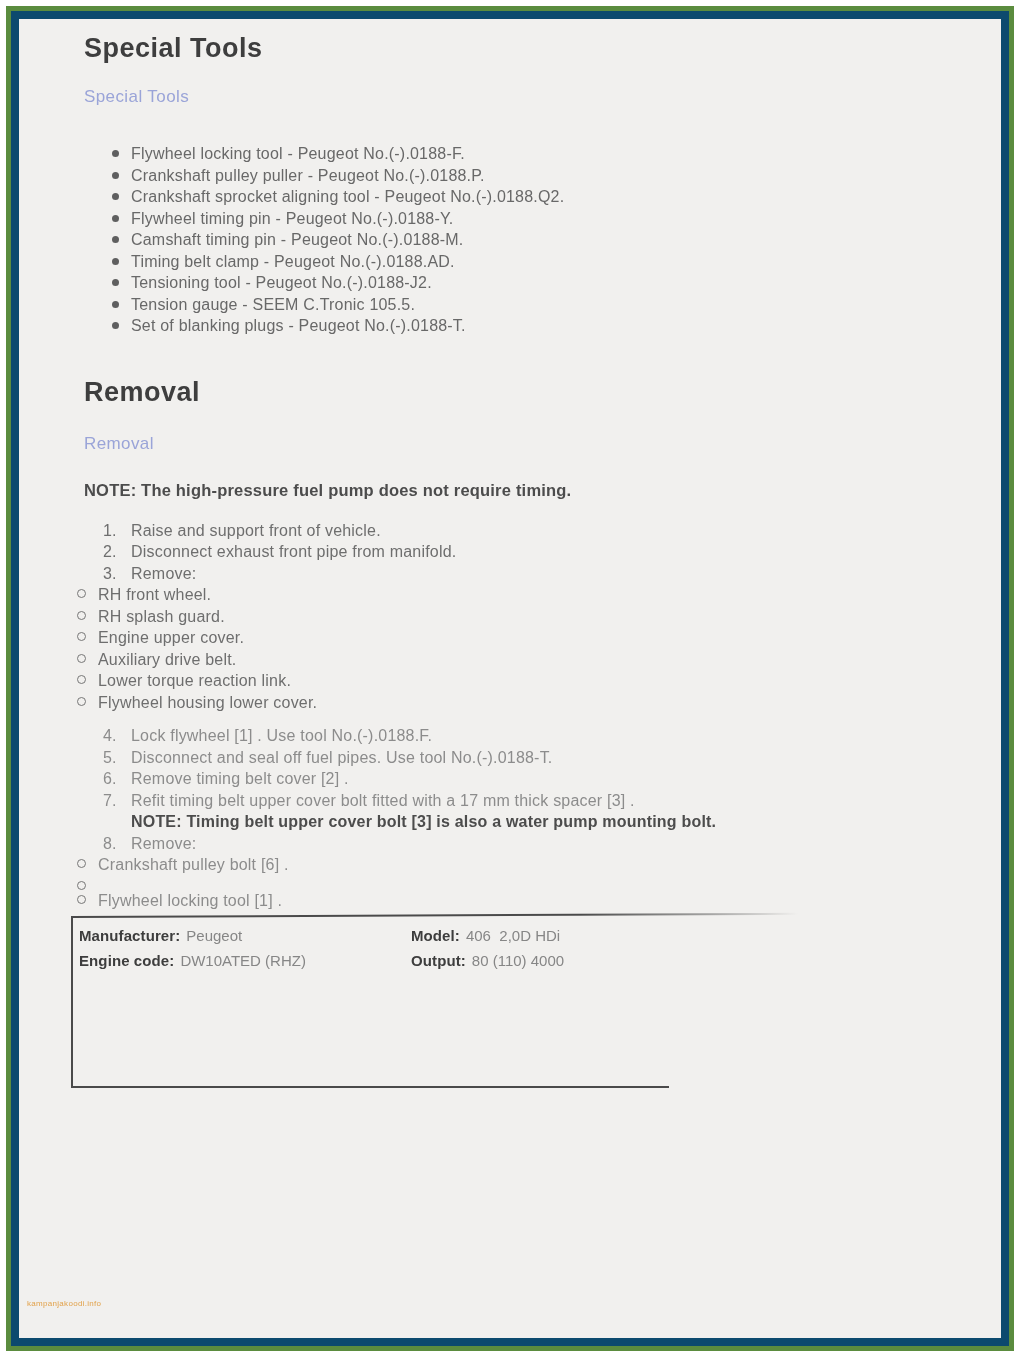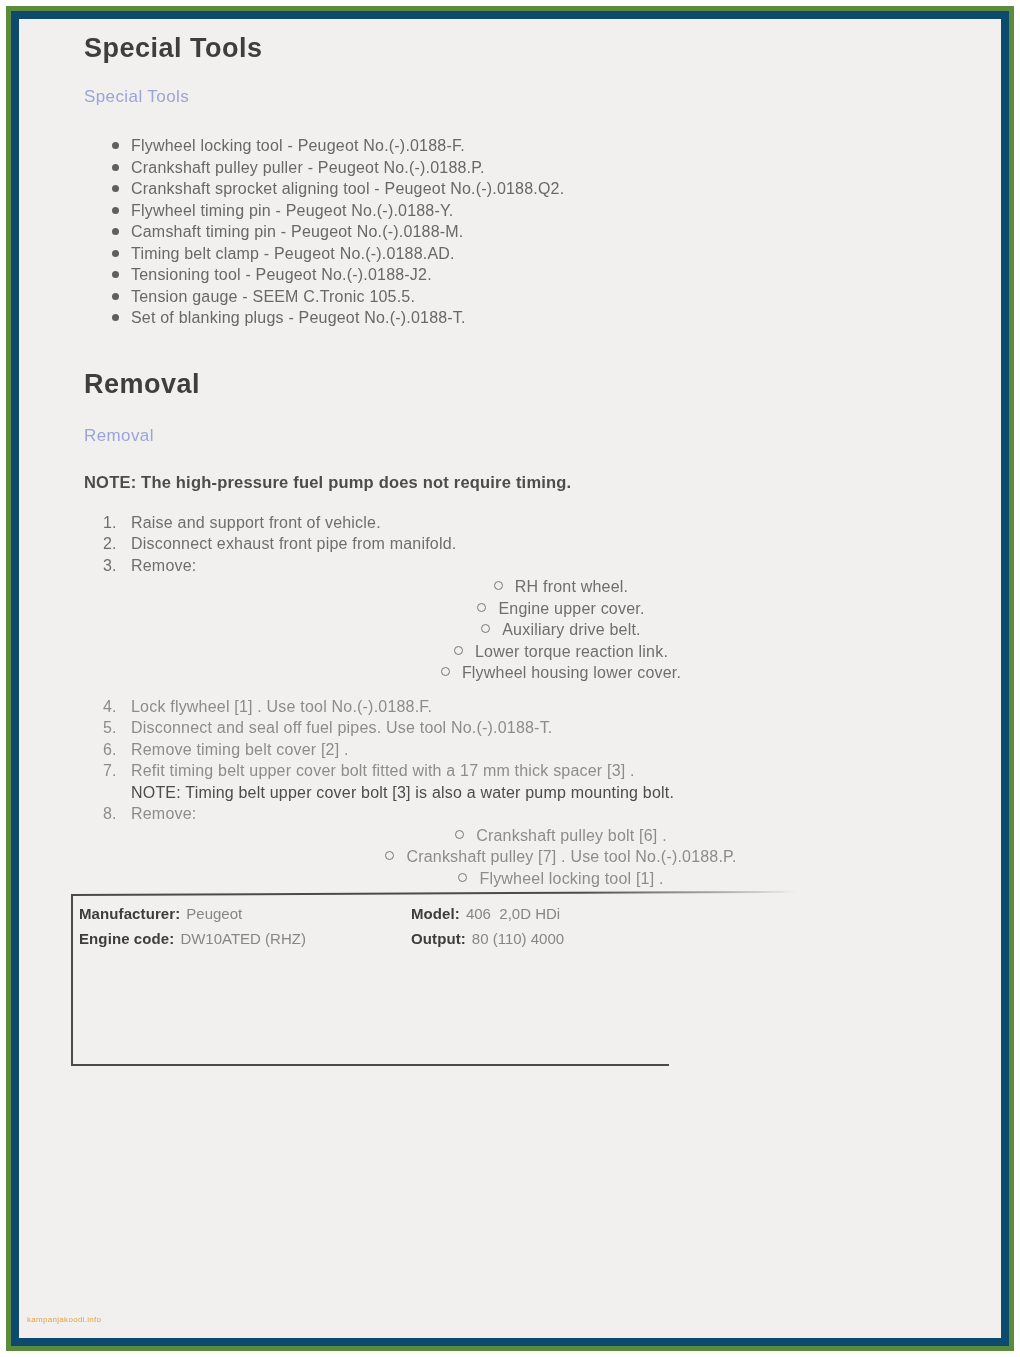--- a/index.html
+++ b/index.html
@@ -40,21 +40,21 @@
   .sub.removal { margin-top: 27px; }
   .note-main {
     margin: 26px 0 12px 65px;
     font-size: 16.5px; font-weight: 700;
     line-height: 21px;
     color: #4c4c4c;
     letter-spacing: 0.2px;
   }
   ul.tools {
     list-style: none;
-    margin: 28px 0 0 0; padding: 0;
+    margin: 36px 0 0 0; padding: 0;
   }
   ul.tools li {
     display: flex;
     padding-left: 93px;
     line-height: 21.5px;
     font-size: 16px;
     color: #686868;
     letter-spacing: 0.2px;
   }
   .dot {
@@ -77,38 +77,37 @@
     margin-left: 84px;
   }
   .step.light, .sublist.light li { color: #8c8c8c; }
   .step.gap-top { margin-top: 12px; }
   .sublist {
     list-style: none;
     margin: 0; padding: 0;
   }
   .sublist li {
     display: flex;
-    padding-left: 102px;
+    padding-left: 58px;
     line-height: 21.5px;
     font-size: 16px;
     color: #6e6e6e;
     letter-spacing: 0.2px;
-    justify-content: center;
   }
   .circle {
     flex: 0 0 auto;
     width: 9px; height: 9px;
     border: 1.5px solid #777777;
     border-radius: 50%;
     margin: 5px 12px 0 0;
   }
   .step-note {
     margin-left: 112px;
     line-height: 21.5px;
-    font-size: 16px; font-weight: 400;
+    font-size: 16px; font-weight: 700;
     color: #4c4c4c;
     letter-spacing: 0.2px;
   }
   .box-wrap { margin: 5px 0 0 52px; }
   .box-topline {
     width: 727px; height: 2px;
     background: linear-gradient(to right, #4a4a4a 70%, rgba(74,74,74,0.45) 88%, rgba(74,74,74,0));
     transform: rotate(-0.25deg);
     transform-origin: left center;
   }
@@ -127,21 +126,21 @@
     color: #3d3d3d; letter-spacing: 0.1px;
   }
   .box-value {
     font-size: 15px;
     color: #868686;
     margin-left: 6px;
     white-space: pre-wrap;
   }
   .watermark {
     position: absolute;
-    left: 8px; bottom: 14px;
+    left: 8px; bottom: 30px;
     font-size: 8px;
     color: #e2a24b;
     letter-spacing: 0.3px;
   }
 </style>
 </head>
 <body>
 
 <div class="frame">
   <div class="page">
@@ -206,20 +205,24 @@
         <span class="num">3.</span>
         <span>Remove:</span>
       </div>
       <ul class="sublist">
         <li>
             <span class="circle"></span>
             <span>RH front wheel.</span>
           </li>
         <li>
             <span class="circle"></span>
+            <span>RH splash guard.</span>
+          </li>
+        <li>
+            <span class="circle"></span>
             <span>Engine upper cover.</span>
           </li>
         <li>
             <span class="circle"></span>
             <span>Auxiliary drive belt.</span>
           </li>
         <li>
             <span class="circle"></span>
             <span>Lower torque reaction link.</span>
           </li>
@@ -250,21 +253,20 @@
         <span class="num">8.</span>
         <span>Remove:</span>
       </div>
       <ul class="sublist light">
         <li>
             <span class="circle"></span>
             <span>Crankshaft pulley bolt [6] .</span>
           </li>
         <li>
             <span class="circle"></span>
-            <span>Crankshaft pulley [7] . Use tool No.(-).0188.P.</span>
           </li>
         <li>
             <span class="circle"></span>
             <span>Flywheel locking tool [1] .</span>
           </li>
       </ul>
     </div>
 
     <div class="box-wrap">
       <div class="box-topline"></div>

